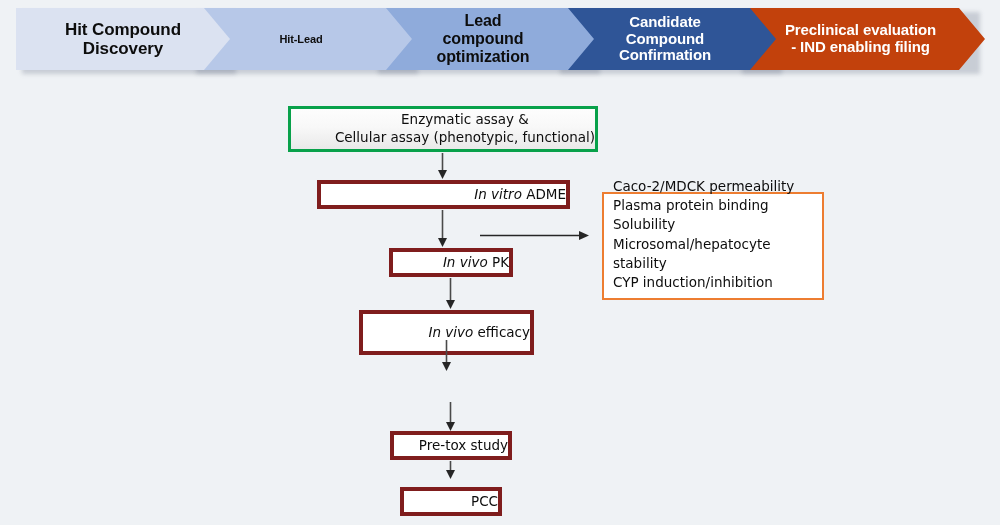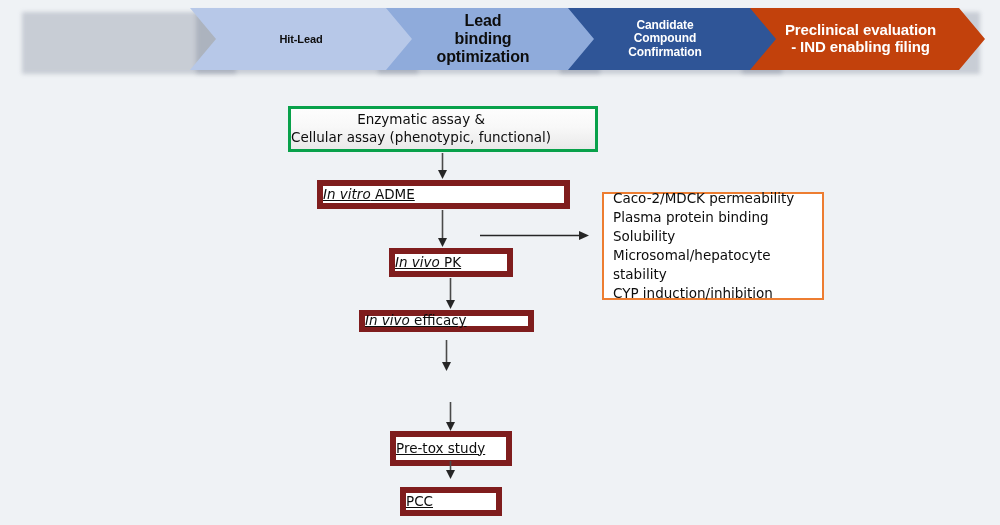--- a/index.html
+++ b/index.html
@@ -69,30 +69,29 @@
     z-index: 0;
   }
 
   
   .fbox {
     position: absolute;
     box-sizing: border-box;
     background: #ffffff;
     display: flex;
     align-items: center;
-    justify-content: flex-start;
+    justify-content: flex-end;
     text-align: center;
     color: #0d0d0d;
     font-family: "DejaVu Sans", sans-serif;
     font-size: 13.5px;
     line-height: 1.32;
   }
   .fbox.orange {
-    border: 6px solid #7f1d1d;
-    text-decoration: underline;
+    border: 4px solid #7f1d1d;
   }
   .fbox.green {
     border: 3px solid #08a14a;
     background: linear-gradient(to bottom, #fdfdfd 0%, #f8f8f8 45%, #e9e9e9 100%);
   }
   .fbox.listbox {
     border: 2px solid #ed7d31;
     justify-content: flex-start;
     text-align: left;
     padding: 6px 9px;
@@ -123,32 +122,36 @@
 <div id="canvas">
 
   <div class="stage-band">
 
     <div class="chev-shadow" style="left:6px; width:214px;"></div>
     <div class="chev-shadow" style="left:180px; width:222px;"></div>
     <div class="chev-shadow" style="left:362px; width:222px;"></div>
     <div class="chev-shadow" style="left:544px; width:222px;"></div>
     <div class="chev-shadow" style="left:726px; width:238px;"></div>
 
+    <div class="chev start" style="left:0px; width:214px; background:#dbe2f1; color:#0d0d0d; font-size:17px; z-index:5;">
+      <span class="chev-txt">Hit Compound
+Discovery</span>
+    </div>
 
     <div class="chev mid" style="left:174px; width:222px; background:#b7c8e8; color:#0d0d0d; font-size:11px; z-index:4;">
       <span class="chev-txt">Hit-Lead</span>
     </div>
 
     <div class="chev mid" style="left:356px; width:222px; background:#8fabdb; color:#0d0d0d; font-size:16px; z-index:3;">
       <span class="chev-txt">Lead
-binding
+compound
 optimization</span>
     </div>
 
-    <div class="chev mid" style="left:538px; width:222px; background:#2f5597; color:#ffffff; font-size:12px; z-index:2;">
+    <div class="chev mid" style="left:538px; width:222px; background:#2f5597; color:#ffffff; font-size:15px; z-index:2;">
       <span class="chev-txt">Candidate
 Compound
 Confirmation</span>
     </div>
 
     <div class="chev end" style="left:720px; width:249px; background:#c2410c; color:#ffffff; font-size:15px; z-index:1;">
       <span class="chev-txt">Preclinical evaluation
 - IND enabling filing</span>
     </div>
   </div>
@@ -178,59 +181,59 @@
     </svg>
   </div>
 
   <div class="h-arrow" style="left:480px; top:230px; width:110px;">
     <svg width="110" height="11" viewBox="0 0 110 11">
       <line x1="0" y1="5.5" x2="101" y2="5.5" stroke="#262626" stroke-width="1.5"></line>
       <polygon points="99,1 99,10 109,5.5" fill="#262626"></polygon>
     </svg>
   </div>
 
-  <div class="fbox listbox" style="left:602px; top:192px; width:222px; height:108px;">
+  <div class="fbox listbox" style="left:602px; top:192px; width:222px; height:108px;align-items:flex-end;">
     <span class="list-lines">Caco-2/MDCK permeability
 Plasma protein binding
 Solubility
 Microsomal/hepatocyte stability
 CYP induction/inhibition</span>
   </div>
 
   <div class="fbox orange" style="left:389px; top:248px; width:124px; height:29px;">
     <span><span class="it">In vivo</span><span> PK</span></span>
   </div>
 
   <div class="v-arrow" style="left:445px; top:278px; height:32px;">
     <svg width="11" height="32" viewBox="0 0 11 32">
       <line x1="5.5" y1="0" x2="5.5" y2="24" stroke="#4a4a4a" stroke-width="1.6"></line>
       <polygon points="1,22 10,22 5.5,31" fill="#262626"></polygon>
     </svg>
   </div>
 
-  <div class="fbox orange" style="left:359px; top:310px; width:175px; height:22px;">
+  <div class="fbox orange" style="left:359px; top:310px; width:175px; height:45px;">
     <span><span class="it">In vivo</span><span> efficacy</span></span>
   </div>
 
   <div class="v-arrow" style="left:441px; top:340px; height:32px;">
     <svg width="11" height="32" viewBox="0 0 11 32">
       <line x1="5.5" y1="0" x2="5.5" y2="24" stroke="#4a4a4a" stroke-width="1.6"></line>
       <polygon points="1,22 10,22 5.5,31" fill="#262626"></polygon>
     </svg>
   </div>
 
 
   <div class="v-arrow" style="left:445px; top:402px; height:30px;">
     <svg width="11" height="30" viewBox="0 0 11 30">
       <line x1="5.5" y1="0" x2="5.5" y2="22" stroke="#4a4a4a" stroke-width="1.6"></line>
       <polygon points="1,20 10,20 5.5,29" fill="#262626"></polygon>
     </svg>
   </div>
 
-  <div class="fbox orange" style="left:390px; top:431px; width:122px; height:35px;">
+  <div class="fbox orange" style="left:390px; top:431px; width:122px; height:29px;">
     <span>Pre-tox study</span>
   </div>
 
   <div class="v-arrow" style="left:445px; top:461px; height:19px;">
     <svg width="11" height="19" viewBox="0 0 11 19">
       <line x1="5.5" y1="0" x2="5.5" y2="11" stroke="#4a4a4a" stroke-width="1.6"></line>
       <polygon points="1,9 10,9 5.5,18" fill="#262626"></polygon>
     </svg>
   </div>
 

